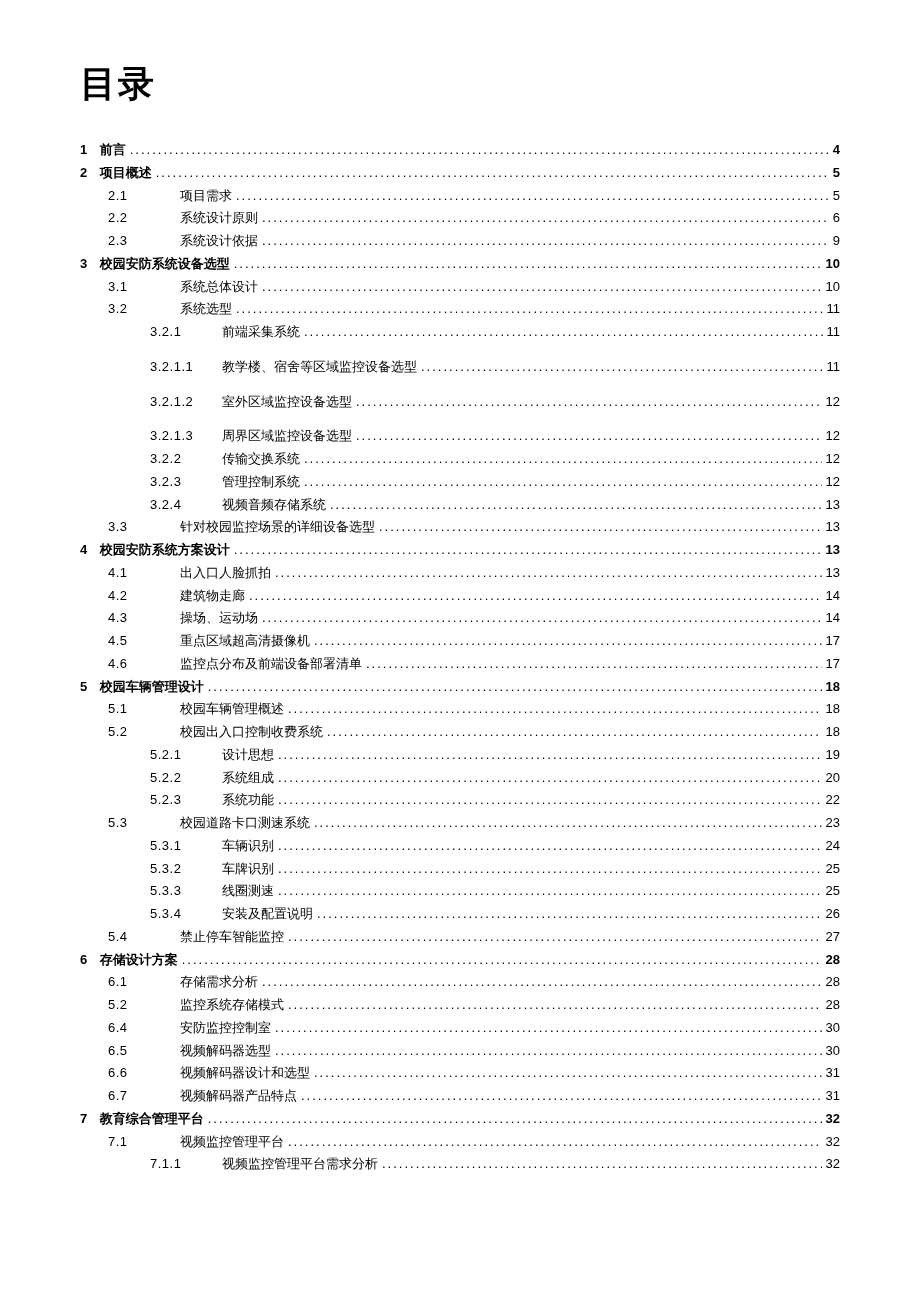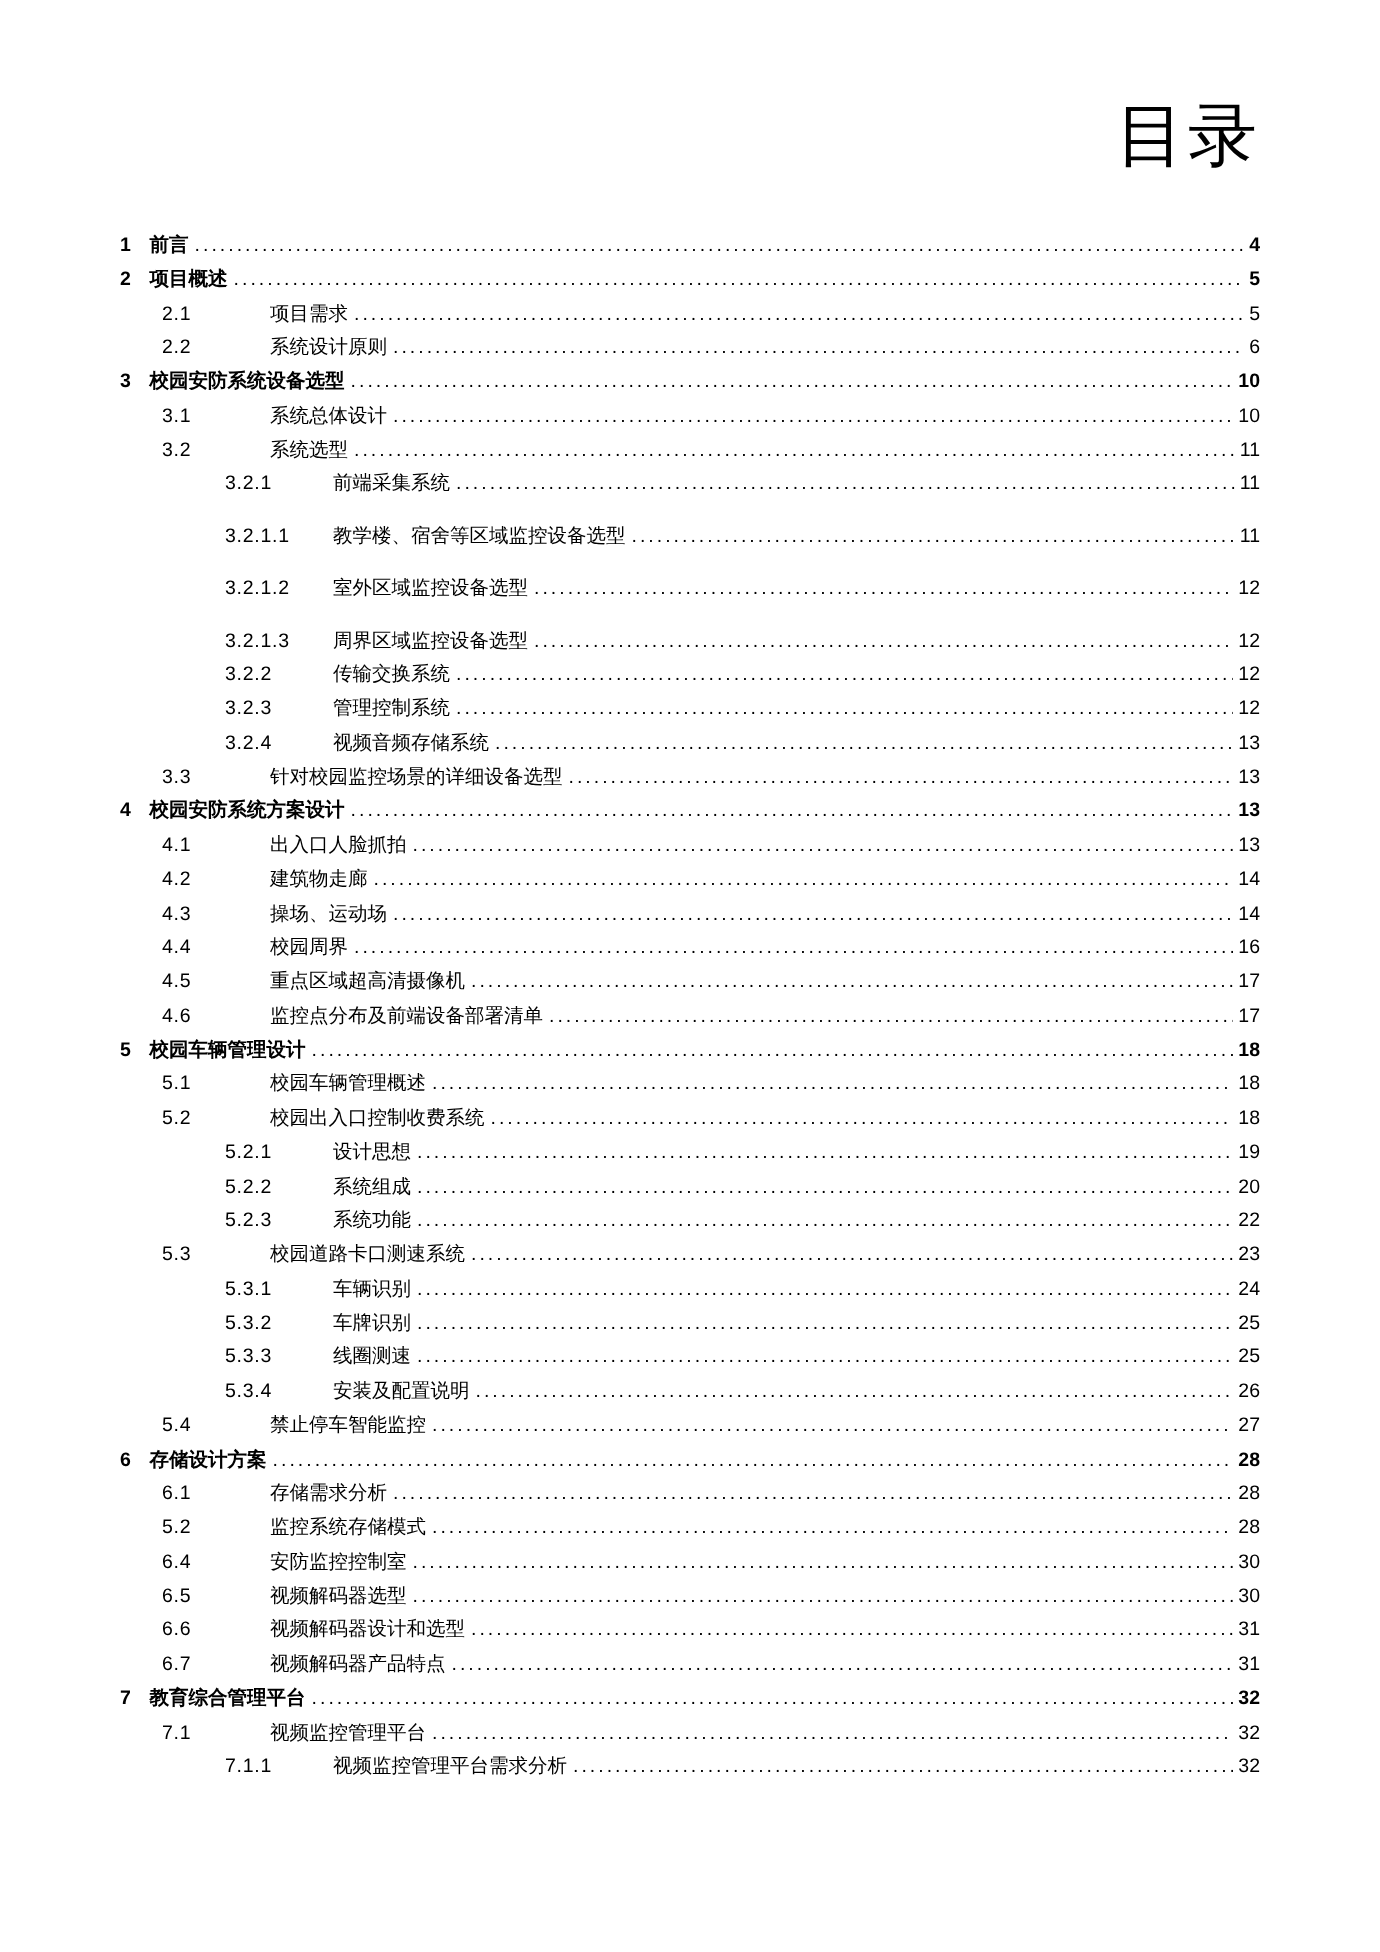--- a/index.html
+++ b/index.html
@@ -6,23 +6,23 @@
     margin: 0;
     padding: 60px 80px 40px 80px;
     font-family: "SimSun", "Songti SC", serif;
     font-size: 13px;
     color: #000;
     background: #fff;
     width: 920px;
     box-sizing: border-box;
   }
   h1 {
-    text-align: right;
-    font-size: 46px;
-    font-weight: normal;
+    text-align: left;
+    font-size: 36px;
+    font-weight: bold;
     margin: 0 0 30px 0;
     letter-spacing: 2px;
   }
   .toc-line {
     display: flex;
     align-items: baseline;
     white-space: nowrap;
     line-height: 1.75;
     font-size: 13px;
   }
@@ -85,20 +85,26 @@
       <span class="label">项目需求</span>
       <span class="dots"></span>
       <span class="page">5</span>
     </div>
     <div class="toc-line lvl2">
       <span class="num">2.2</span>
       <span class="label">系统设计原则</span>
       <span class="dots"></span>
       <span class="page">6</span>
     </div>
+    <div class="toc-line lvl2">
+      <span class="num">2.3</span>
+      <span class="label">系统设计依据</span>
+      <span class="dots"></span>
+      <span class="page">9</span>
+    </div>
     <div class="toc-line lvl1 bold">
       <span class="num">3</span>
       <span class="label">校园安防系统设备选型</span>
       <span class="dots"></span>
       <span class="page">10</span>
     </div>
     <div class="toc-line lvl2">
       <span class="num">3.1</span>
       <span class="label">系统总体设计</span>
       <span class="dots"></span>
@@ -176,26 +182,20 @@
       <span class="dots"></span>
       <span class="page">14</span>
     </div>
     <div class="toc-line lvl2">
       <span class="num">4.3</span>
       <span class="label">操场、运动场</span>
       <span class="dots"></span>
       <span class="page">14</span>
     </div>
     <div class="toc-line lvl2">
-      <span class="num">4.4</span>
-      <span class="label">校园周界</span>
-      <span class="dots"></span>
-      <span class="page">16</span>
-    </div>
-    <div class="toc-line lvl2">
       <span class="num">4.5</span>
       <span class="label">重点区域超高清摄像机</span>
       <span class="dots"></span>
       <span class="page">17</span>
     </div>
     <div class="toc-line lvl2">
       <span class="num">4.6</span>
       <span class="label">监控点分布及前端设备部署清单</span>
       <span class="dots"></span>
       <span class="page">17</span>

